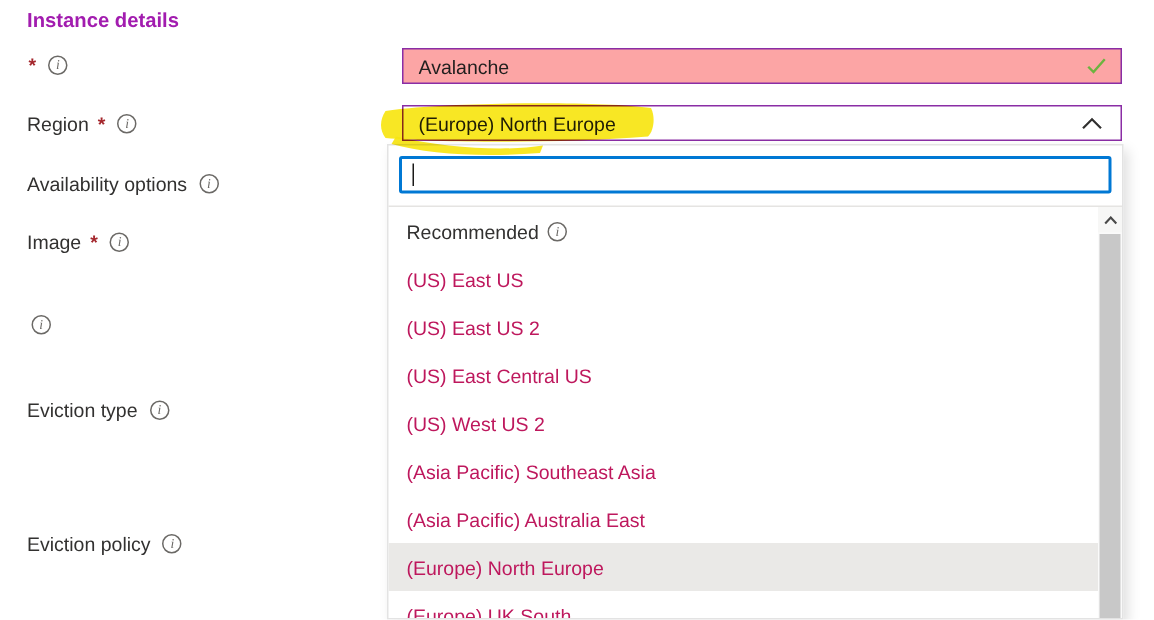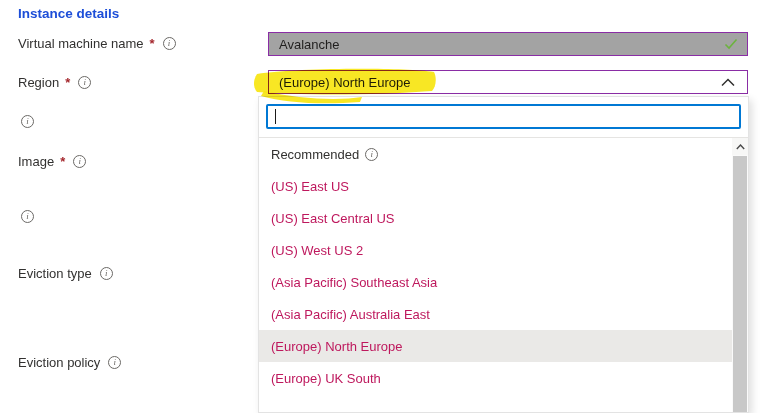--- a/index.html
+++ b/index.html
@@ -12,21 +12,21 @@
     color: #323130;
     position: relative;
   }
   .abs { position: absolute; }
 
   
   .section-title {
     left: 18px; top: 6px;
     font-weight: bold;
     font-size: 13.5px;
-    color: #1d4ed8;
+    color: #a21caf;
   }
   .field-label {
     left: 18px;
     display: flex;
     align-items: center;
     gap: 5px;
     white-space: nowrap;
     color: #323130;
   }
   .req {
@@ -48,21 +48,21 @@
     line-height: 1;
     margin-left: 3px;
     flex: none;
   }
 
   
   .vm-input-wrap {
     left: 268px; top: 32px;
     width: 480px; height: 24px;
     border: 1px solid #8a2da5;
-    background: #a3a3a3;
+    background: #fca5a5;
     display: flex;
     align-items: center;
   }
   .vm-input {
     flex: 1;
     border: none; outline: none;
     font: inherit; color: #201f1e;
     padding: 0 8px 0 10px;
     background: transparent;
     height: 100%;
@@ -172,30 +172,30 @@
   }
 
   .chev { display: block; }
 </style>
 </head>
 <body>
 
 <div class="abs section-title">Instance details</div>
 
 <div class="abs field-label" style="top:36px">
-  <span>Virtual machine name</span>
     <span class="req">*</span>
   <span class="info-icon">i</span>
 </div>
 <div class="abs field-label" style="top:75px">
   <span>Region</span>
     <span class="req">*</span>
   <span class="info-icon">i</span>
 </div>
 <div class="abs field-label" style="top:115px">
+  <span>Availability options</span>
   <span class="info-icon">i</span>
 </div>
 <div class="abs field-label" style="top:154px">
   <span>Image</span>
     <span class="req">*</span>
   <span class="info-icon">i</span>
 </div>
 <div class="abs field-label" style="top:210px">
   <span class="info-icon">i</span>
 </div>
@@ -239,20 +239,23 @@
   <div class="dd-divider"></div>
 
   <div class="dd-list">
     <div class="dd-row group">
       <span>Recommended</span>
       <span class="info-icon" style="margin-left:6px">i</span>
     </div>
 
   <div class="dd-row">
     <span>(US) East US</span>
+  </div>
+      <div class="dd-row">
+    <span>(US) East US 2</span>
   </div>
       <div class="dd-row">
     <span>(US) East Central US</span>
   </div>
       <div class="dd-row">
     <span>(US) West US 2</span>
   </div>
       <div class="dd-row">
     <span>(Asia Pacific) Southeast Asia</span>
   </div>

